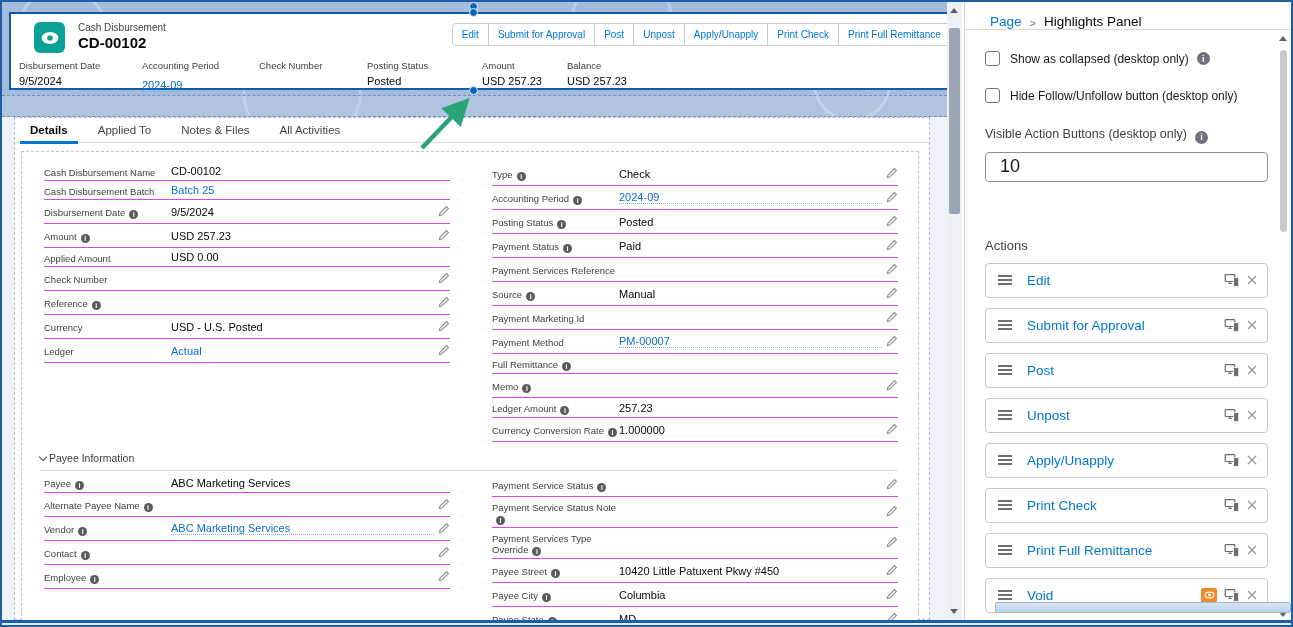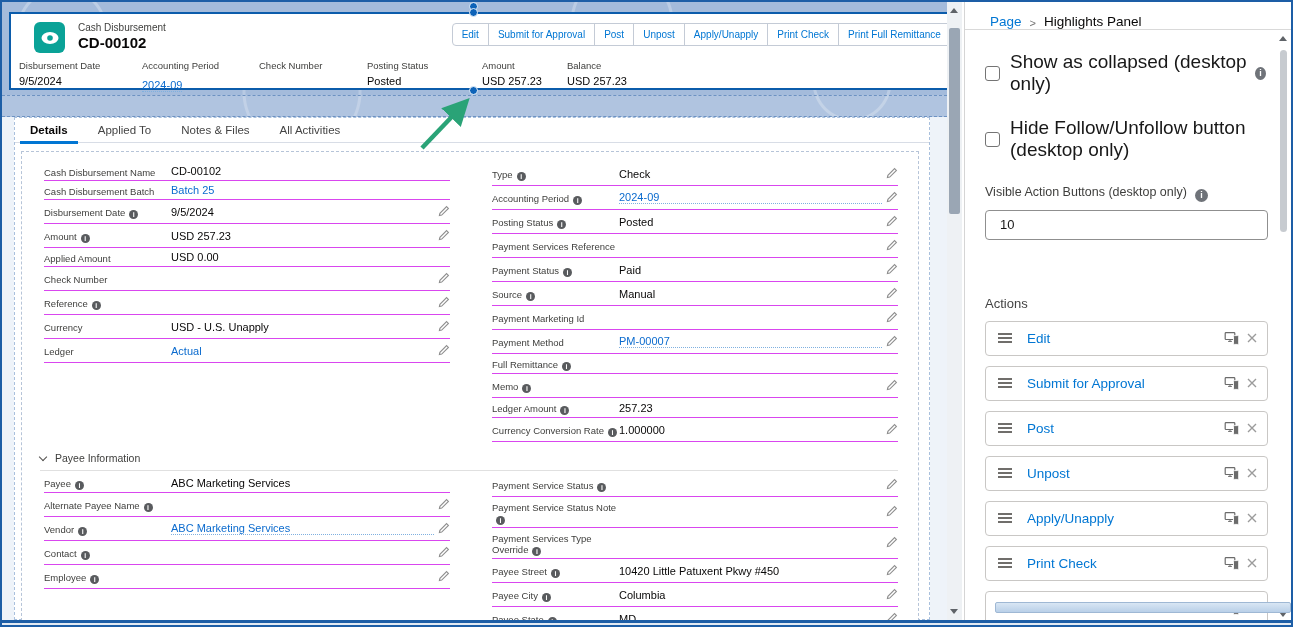--- a/index.html
+++ b/index.html
@@ -60,46 +60,46 @@
   .frow { display:flex; align-items:center; border-bottom:1px solid #d946ef; padding:2.5px 0; }
   .frow.tall { min-height:24px; }
   .flabel { width:127px; flex-shrink:0; font-size:9.5px; color:#3e3e3c; line-height:11px; padding-top:2px; }
   .fvalue { flex:1; font-size:11px; color:#080707; line-height:12px; min-height:12px; }
   .fvalue.link { color:#0b6bce; }
   .fedit { width:16px; text-align:right; flex-shrink:0; cursor:pointer; }
   .info { display:inline-flex; width:9px; height:9px; border-radius:50%; background:#595b5e; color:#fff;
     align-items:center; justify-content:center; margin-left:4px; vertical-align:-1px; }
   .info::after { content:"i"; font-size:7px; font-weight:bold; line-height:1; }
   .sec-head { margin:6px 20px 0 18px; padding:4px 0 6px 0; border-bottom:1px solid #e0e0e0; font-size:10.5px; color:#3e3e3c;
-    display:flex; align-items:center; gap:9px; cursor:pointer; }
+    display:flex; align-items:center; gap:3px; cursor:pointer; }
   .chev { width:6px; height:6px; border-right:1.4px solid #514f4d; border-bottom:1.4px solid #514f4d; transform:rotate(45deg); margin-top:-3px; }
 
   
   .v-scroll { position:absolute; left:945px; top:0; width:15px; height:618px; background:#eef1f4; }
   .sb-up { position:absolute; left:3px; top:6px; width:0; height:0; border-left:4.5px solid transparent; border-right:4.5px solid transparent; border-bottom:5px solid #5f6368; }
   .sb-down { position:absolute; left:3px; bottom:6px; width:0; height:0; border-left:4.5px solid transparent; border-right:4.5px solid transparent; border-top:5px solid #5f6368; }
   .v-thumb { position:absolute; left:2px; top:26px; width:11px; height:186px; background:#9aa6b4; border-radius:2px; }
 
   
   .arrow { position:absolute; left:408px; top:80px; z-index:60; pointer-events:none; }
 
   
   .panel { position:absolute; left:962px; top:0; right:0; bottom:0; background:#fff; border-left:1px solid #d5d5d5; }
   .crumbs { height:28px; padding-left:25px; display:flex; align-items:flex-end; font-size:13.5px; border-bottom:1px solid #d9d9d9; }
   .crumb-link { color:#0176d3; cursor:pointer; }
   .crumb-sep { color:#747474; font-size:11px; margin:0 8px; }
   .crumb-cur { color:#080707; }
   .panel-body { padding:21px 25px 0 20px; }
   .cb-row { display:flex; align-items:center; margin-bottom:22px; }
   .cbbox { width:15px; height:15px; border:1px solid #747474; border-radius:3px; background:#fff; flex-shrink:0; cursor:pointer; }
-  .cb-label { font-size:19px; color:#181818; margin-left:10px; }
+  .cb-label { font-size:12px; color:#181818; margin-left:10px; }
   .p-info { display:inline-flex; width:13px; height:13px; border-radius:50%; background:#6f7379; color:#fff; align-items:center; justify-content:center; margin-left:8px; vertical-align:-2px; }
   .p-info::after { content:"i"; font-size:9px; font-weight:bold; }
   .field-label { font-size:12.5px; color:#3e3e3c; margin-top:24px; }
-  .p-input { margin-top:8px; width:283px; height:30px; border:1px solid #8f8f8f; border-radius:4px; padding-left:14px; font-size:13px; color:#181818; font-family:"Liberation Sans",sans-serif; }
+  .p-input { margin-top:8px; width:283px; height:30px; border:1px solid #8f8f8f; border-radius:4px; padding-left:14px; font-size:18px; color:#181818; font-family:"Liberation Sans",sans-serif; }
   .actions-title { margin-top:56px; font-size:13px; color:#444; }
   .cards { margin-top:10px; }
   .acard { width:283px; height:35px; border:1px solid #c9c7c5; border-radius:4px; background:#fff; display:flex; align-items:center; padding:0 10px 0 12px; margin-bottom:10px; }
   .drag { width:14px; height:2px; background:#706e6b; box-shadow:0 4px 0 #706e6b, 0 8px 0 #706e6b; margin-top:-8px; flex-shrink:0; cursor:grab; }
   .alabel { font-size:13.5px; color:#0176d3; margin-left:15px; cursor:pointer; white-space:nowrap; }
   .aicons { margin-left:auto; display:flex; align-items:center; gap:7px; }
   .eyebadge { width:16px; height:15px; background:#ee8b2e; border-radius:2px; display:flex; align-items:center; justify-content:center; }
   .devices, .xicon { display:flex; cursor:pointer; }
 
   
@@ -254,21 +254,21 @@
   </div>
                 <div class="frow">
     <span class="flabel"><span>Reference</span><span class="info"></span></span>
     <span class="fvalue"></span>
     <span class="fedit"><svg width="12" height="12" viewBox="0 0 12 12">
                       <path d="M8.6 1.6l1.8 1.8-6.7 6.7-2.3.5.5-2.3z" fill="none" stroke="#8e8e8e" stroke-width="1.1"></path>
                     </svg></span>
   </div>
                 <div class="frow">
     <span class="flabel"><span>Currency</span></span>
-    <span class="fvalue">USD - U.S. Unapply</span>
+    <span class="fvalue">USD - U.S. Posted</span>
     <span class="fedit"><svg width="12" height="12" viewBox="0 0 12 12">
                       <path d="M8.6 1.6l1.8 1.8-6.7 6.7-2.3.5.5-2.3z" fill="none" stroke="#8e8e8e" stroke-width="1.1"></path>
                     </svg></span>
   </div>
                 <div class="frow">
     <span class="flabel"><span>Ledger</span></span>
     <span class="fvalue link">Actual</span>
     <span class="fedit"><svg width="12" height="12" viewBox="0 0 12 12">
                       <path d="M8.6 1.6l1.8 1.8-6.7 6.7-2.3.5.5-2.3z" fill="none" stroke="#8e8e8e" stroke-width="1.1"></path>
                     </svg></span>
@@ -290,29 +290,29 @@
                     </svg></span>
   </div>
                 <div class="frow">
     <span class="flabel"><span>Posting Status</span><span class="info"></span></span>
     <span class="fvalue">Posted</span>
     <span class="fedit"><svg width="12" height="12" viewBox="0 0 12 12">
                       <path d="M8.6 1.6l1.8 1.8-6.7 6.7-2.3.5.5-2.3z" fill="none" stroke="#8e8e8e" stroke-width="1.1"></path>
                     </svg></span>
   </div>
                 <div class="frow">
-    <span class="flabel"><span>Payment Services Reference</span></span>
-    <span class="fvalue"></span>
-    <span class="fedit"><svg width="12" height="12" viewBox="0 0 12 12">
-                      <path d="M8.6 1.6l1.8 1.8-6.7 6.7-2.3.5.5-2.3z" fill="none" stroke="#8e8e8e" stroke-width="1.1"></path>
-                    </svg></span>
-  </div>
-                <div class="frow">
     <span class="flabel"><span>Payment Status</span><span class="info"></span></span>
     <span class="fvalue">Paid</span>
+    <span class="fedit"><svg width="12" height="12" viewBox="0 0 12 12">
+                      <path d="M8.6 1.6l1.8 1.8-6.7 6.7-2.3.5.5-2.3z" fill="none" stroke="#8e8e8e" stroke-width="1.1"></path>
+                    </svg></span>
+  </div>
+                <div class="frow">
+    <span class="flabel"><span>Payment Services Reference</span></span>
+    <span class="fvalue"></span>
     <span class="fedit"><svg width="12" height="12" viewBox="0 0 12 12">
                       <path d="M8.6 1.6l1.8 1.8-6.7 6.7-2.3.5.5-2.3z" fill="none" stroke="#8e8e8e" stroke-width="1.1"></path>
                     </svg></span>
   </div>
                 <div class="frow">
     <span class="flabel"><span>Source</span><span class="info"></span></span>
     <span class="fvalue">Manual</span>
     <span class="fedit"><svg width="12" height="12" viewBox="0 0 12 12">
                       <path d="M8.6 1.6l1.8 1.8-6.7 6.7-2.3.5.5-2.3z" fill="none" stroke="#8e8e8e" stroke-width="1.1"></path>
                     </svg></span>

